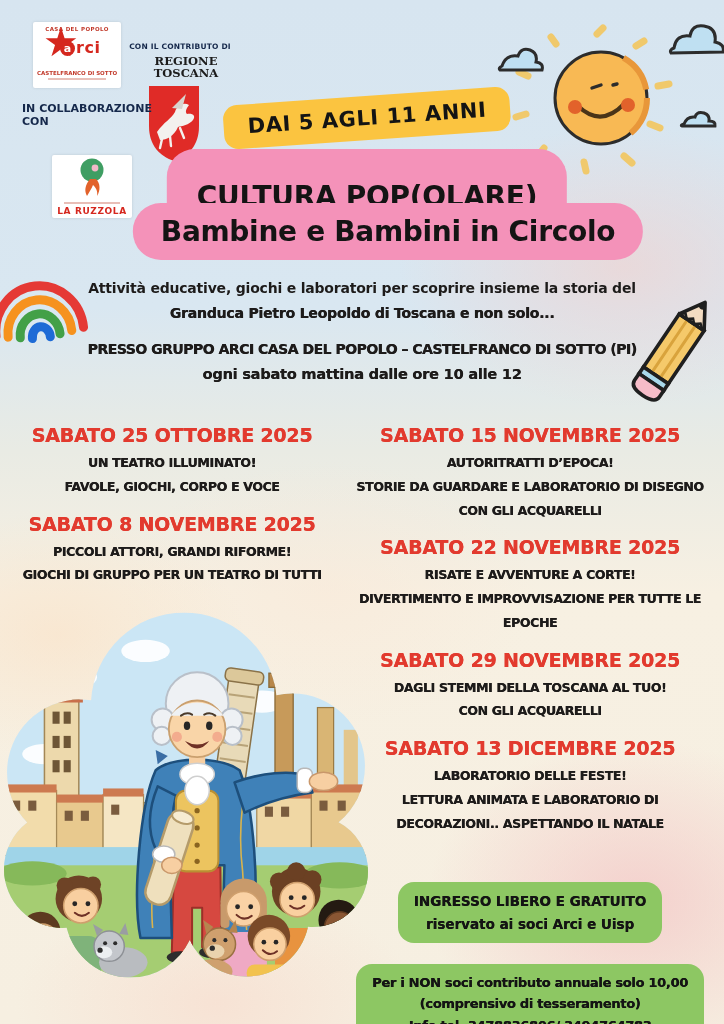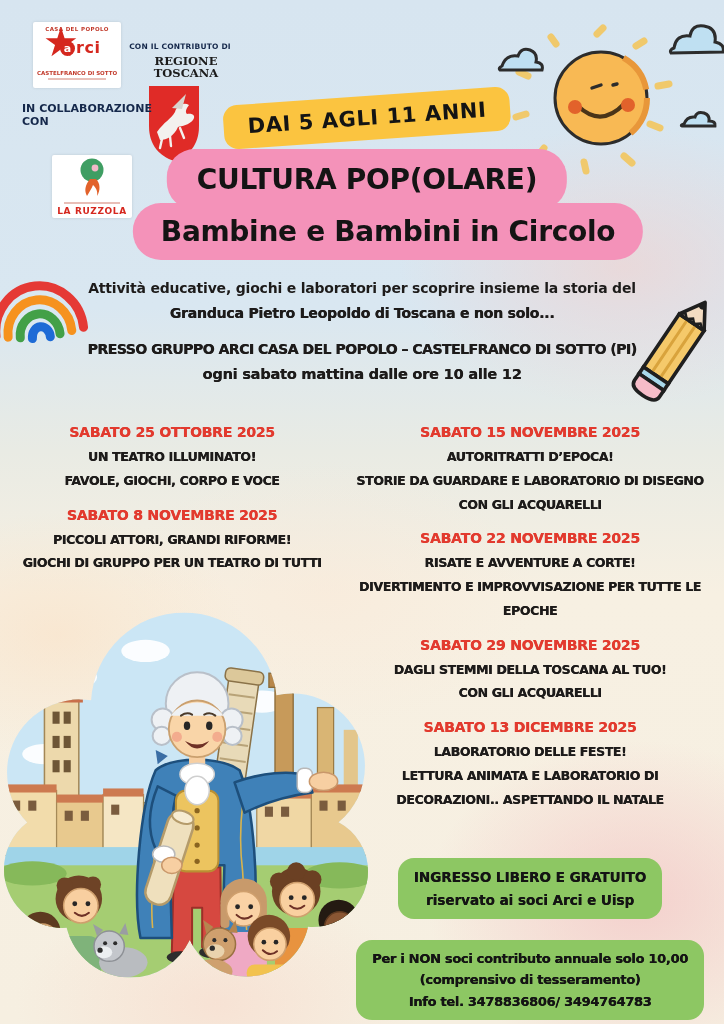--- a/index.html
+++ b/index.html
@@ -37,34 +37,34 @@
   .ruzzola-name{font-size:9px;font-weight:800;color:#d5271e;letter-spacing:.6px;}
   
   .rainbow{left:-16px;top:246px;width:104px;height:100px;transform:rotate(-6deg);}
   .sunart{left:478px;top:6px;width:246px;height:170px;}
   .pencil{left:620px;top:288px;width:102px;height:130px;}
   
   .age-banner{left:367px;top:96px;transform:translateX(-50%) rotate(-4deg);
     background:#fbc440;border-radius:14px;padding:10px 24px;white-space:nowrap;
     font-size:21px;font-weight:800;letter-spacing:.6px;color:#141414;}
   .title-box{background:#f492b9;border-radius:28px;white-space:nowrap;color:#141414;font-weight:800;text-align:center;}
-  .title-box1{left:367px;top:149px;transform:translateX(-50%);padding:14px 30px;font-size:28px;letter-spacing:-.3px;}
+  .title-box1{left:367px;top:149px;transform:translateX(-50%);padding:31px 30px;font-size:28px;letter-spacing:-.3px;text-decoration:underline;}
   .title-box2{left:388px;top:203px;transform:translateX(-50%);padding:12px 28px;font-size:28px;letter-spacing:-.3px;}
   
   .intro{left:40px;top:276px;width:644px;text-align:center;font-size:14px;font-weight:700;
     line-height:1.8;letter-spacing:-.2px;}
   .intro .b{text-shadow:.4px 0 0 currentColor;}
   .venue{left:20px;top:341px;width:684px;text-align:center;font-weight:800;}
   .venue-l1{font-size:14px;letter-spacing:-.5px;text-shadow:.4px 0 0 currentColor;}
   .venue-l2{font-size:14.5px;margin-top:9px;letter-spacing:-.2px;text-shadow:.3px 0 0 currentColor;}
   
   .col-left{left:12px;top:424px;width:320px;text-align:center;}
   .col-right{left:342px;top:424px;width:376px;text-align:center;}
   .event{margin-bottom:14px;}
-  .event-date{color:#e23a2e;font-size:14px;font-weight:800;letter-spacing:-.2px;margin-bottom:5px;text-shadow:.3px 0 0 currentColor;}
+  .event-date{color:#e23a2e;font-size:19px;font-weight:800;letter-spacing:-.2px;margin-bottom:5px;text-shadow:.3px 0 0 currentColor;}
   .event-line{font-size:12.5px;font-weight:800;line-height:1.9;letter-spacing:-.35px;text-shadow:.3px 0 0 currentColor;}
   
   .pill{display:inline-block;background:#8dc763;border-radius:16px;padding:8px 16px;
     font-weight:800;color:#141414;line-height:1.65;}
   .pill-free{margin-top:33px;font-size:13.5px;}
   .pill-fee{margin-top:21px;font-size:13px;letter-spacing:-.3px;}
   .pill div{text-shadow:.3px 0 0 currentColor;}
   
   .illus{left:4px;top:602px;width:364px;height:380px;}
 </style>

